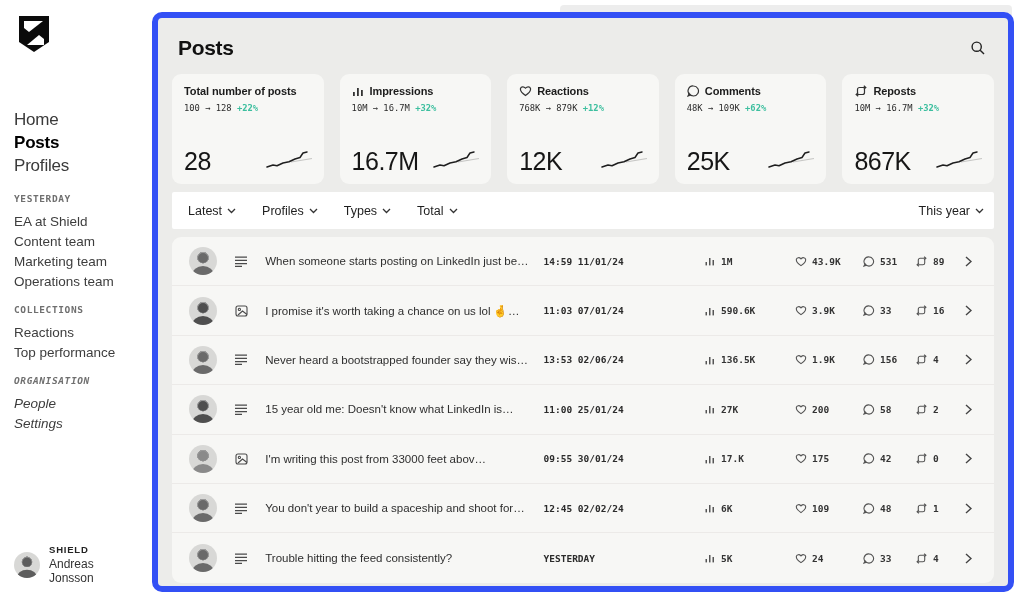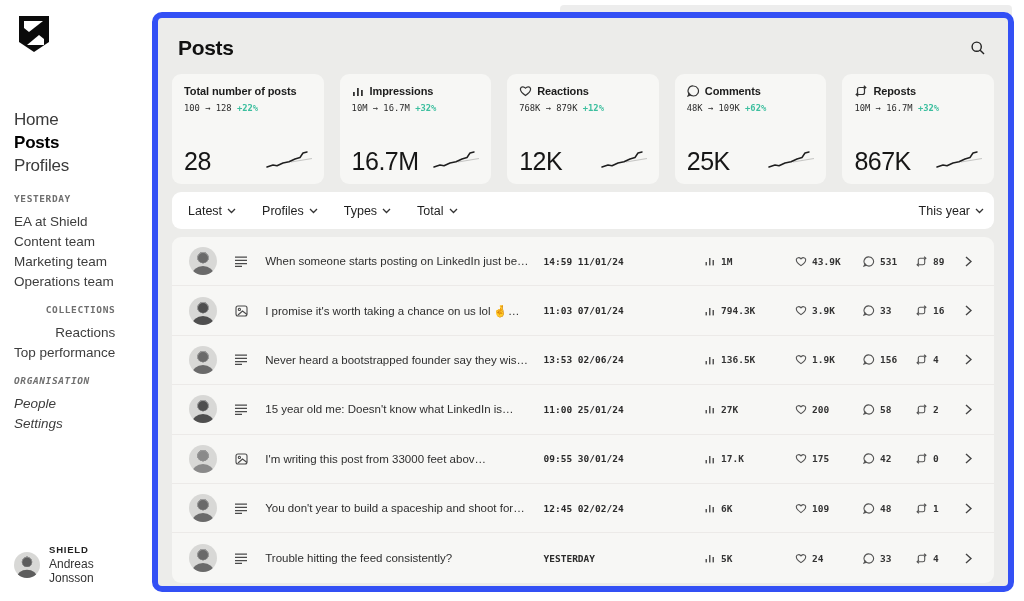--- a/index.html
+++ b/index.html
@@ -6,21 +6,21 @@
   html,body { width:1024px; height:601px; background:#fff; overflow:hidden;
     font-family:"Liberation Sans", sans-serif; -webkit-font-smoothing:antialiased; }
 
   
   .sidebar { position:absolute; left:0; top:0; width:140px; height:601px; background:#fff; }
   .logo { position:absolute; left:16px; top:14px; width:36px; height:40px; }
   .nav { position:absolute; left:14px; top:108px; }
   .nav-item { font-size:17px; color:#3a3a3a; line-height:23px; cursor:pointer; letter-spacing:-0.2px; }
   .nav-item.active { color:#000; font-weight:bold; }
   .side-section { position:absolute; left:14px; }
-  .side-section.s0 { top:193px; } .side-section.s1 { top:304px;text-align:right; } .side-section.s2 { top:375px;font-style:italic; }
+  .side-section.s0 { top:193px; } .side-section.s1 { top:304px; } .side-section.s2 { top:375px;font-style:italic; }
   .side-header { font-family:"DejaVu Sans Mono", monospace; font-size:9.5px; letter-spacing:0.6px;
     color:#6f6f6f; font-weight:bold; margin-bottom:8px; }
   .side-item { font-size:13.5px; color:#3d3d3d; line-height:20px; cursor:pointer; }
   .side-user { position:absolute; left:14px; bottom:16px; display:flex; align-items:center; gap:9px; }
   .avatar { border-radius:50%; background:radial-gradient(circle at 50% 38%, #9a9a9a 0 26%, #d8d8d6 27%);
     position:relative; overflow:hidden; flex:none; }
   .avatar svg { position:absolute; inset:0; }
   .side-user .avatar { width:26px; height:26px; }
   .side-user-org { font-size:9.5px; font-weight:bold; letter-spacing:0.8px; color:#222; }
   .side-user-name { font-size:12px; color:#333; margin-top:2px; }
@@ -40,21 +40,21 @@
   .card { flex:1; height:110px; background:#F7F7F5; border-radius:9px; padding:11px 12px; position:relative; }
   .card-top { display:flex; align-items:center; gap:5px; }
   .card-top svg { flex:none; }
   .card-label { font-size:11px; font-weight:bold; color:#1c1c1c; letter-spacing:-0.1px; white-space:nowrap; }
   .card-sub { font-family:"DejaVu Sans Mono", monospace; font-size:8.8px; color:#2b2b2b; margin-top:6px; white-space:nowrap; }
   .card-sub .delta { color:#3DBF9F;font-weight:bold; }
   .card-value { position:absolute; left:12px; bottom:8px; font-size:25px; color:#161616; letter-spacing:-0.5px; }
   .card-spark { position:absolute; right:10px; bottom:12px; }
 
   
-  .filterbar { margin-top:8px; height:37px; background:#fff; border-radius:9px; display:flex; align-items:center; padding:0 10px 0 16px; }
+  .filterbar { margin-top:8px; height:37px; background:#fff; border-radius:2px; display:flex; align-items:center; padding:0 10px 0 16px; }
   .dropdown { display:flex; align-items:center; gap:5px; margin-right:26px; cursor:pointer; }
   .dropdown-label { font-size:12.5px; font-weight:500; color:#1e1e1e; }
   .filter-right { margin-left:auto; display:flex; align-items:center; gap:14px; }
   .daterange { font-family:"DejaVu Sans Mono", monospace; font-size:11px; font-weight:bold; color:#1b1b1b;
     background:#fff; border:1px solid #e4e4e2; border-radius:7px; padding:5px 10px; cursor:pointer; white-space:nowrap; }
 
   
   .table { margin-top:8px; background:#F7F7F5; border-radius:9px; overflow:hidden; }
   .row { height:49.4px; display:flex; align-items:center; border-bottom:1px solid #ECEAE8; cursor:pointer; }
   .row:last-child { border-bottom:none; }
@@ -332,21 +332,21 @@
     </div>
     <div class="row-title">I promise it's worth taking a chance on us lol 🤞…</div>
     <div class="row-time">11:03 07/01/24</div>
     <div class="row-stats">
       <div class="stat imp">
         <svg width="11" height="10" viewBox="0 0 11 10" fill="#555">
           <rect x="0.5" y="6" width="1.5" height="3.4"></rect>
                 <rect x="4" y="2" width="1.5" height="7.4"></rect>
                 <rect x="7.5" y="4" width="1.5" height="5.4"></rect>
         </svg>
-        <span>794.3K</span>
+        <span>590.6K</span>
       </div>
       <div class="stat like">
         <svg width="12" height="11" viewBox="0 0 13 12" fill="none" stroke="#555" stroke-width="1.2">
           <path d="M6.5 10.5 C2 7.5 1 5 1.6 3.3 C2.2 1.7 4.6 1 6.5 3.2 C8.4 1 10.8 1.7 11.4 3.3 C12 5 11 7.5 6.5 10.5 Z"></path>
         </svg>
         <span>3.9K</span>
       </div>
       <div class="stat com">
         <svg width="12" height="11" viewBox="0 0 13 12" fill="none" stroke="#555" stroke-width="1.2">
           <path d="M6.5 1 a5 5 0 1 1 -4.3 7.6 L1 11 l2.4 -0.8 A5 5 0 0 1 6.5 1 Z"></path>

